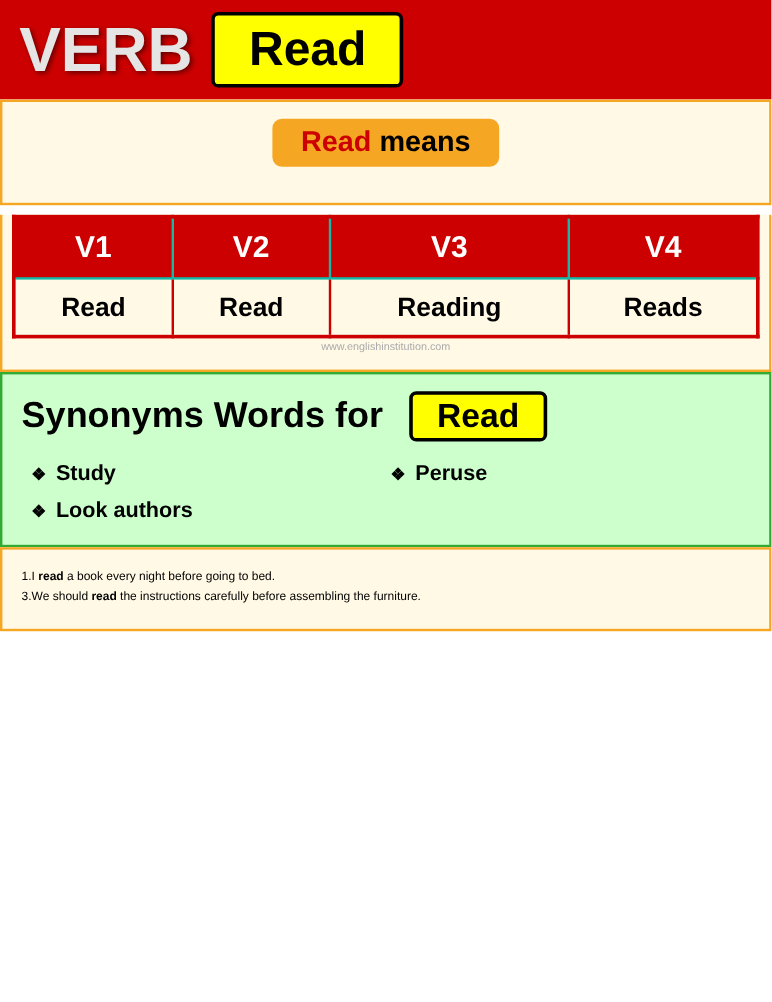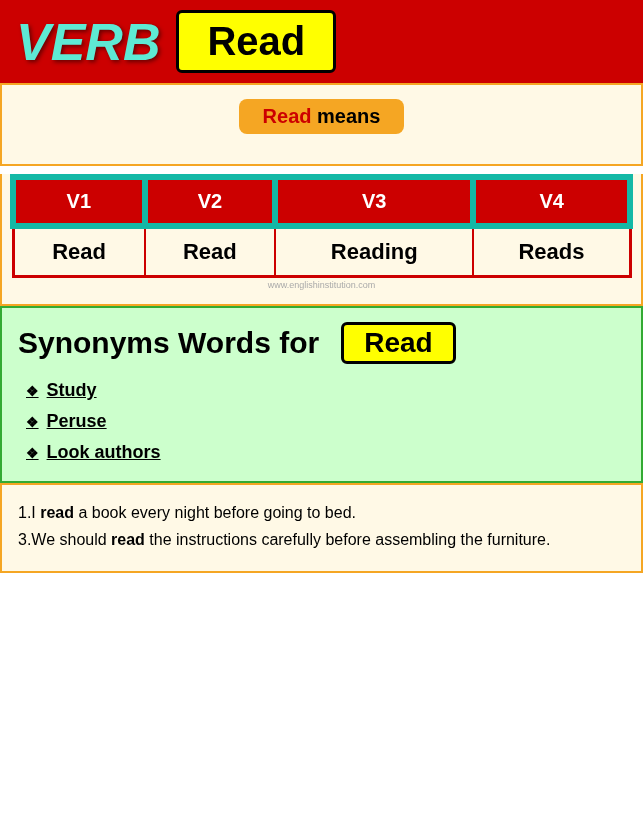--- a/index.html
+++ b/index.html
@@ -12,24 +12,23 @@
 
     
     .header {
       background: #cc0000;
       display: flex;
       align-items: center;
       padding: 10px 16px;
       gap: 16px;
     }
     .header-verb {
-      color: #5eead4;
+      color: #e5e5e5;
       font-size: 52px;
       font-weight: 900;
-      font-style: italic;
       text-shadow: 2px 2px 4px rgba(0,0,0,0.5);
     }
     .header-word-box {
       background: #ffff00;
       border: 3px solid #000;
       border-radius: 6px;
       padding: 6px 28px;
       font-size: 40px;
       font-weight: 900;
       color: #000;
@@ -44,21 +43,21 @@
     }
     .meaning-title-row {
       display: flex;
       justify-content: center;
       margin-bottom: 12px;
     }
     .meaning-title-pill {
       background: #f5a623;
       border-radius: 8px;
       padding: 6px 24px;
-      font-size: 20px;
+      font-size: 24px;
       font-weight: 900;
     }
     .meaning-title-pill .word {
       color: #cc0000;
     }
     .meaning-title-pill .means {
       color: #000;
     }
     .meaning-definition {
       font-size: 16px;
@@ -77,25 +76,25 @@
     }
     .verb-forms-table {
       width: 100%;
       border-collapse: collapse;
       border: 3px solid #cc0000;
       margin-top: 8px;
     }
     .verb-forms-table .header-row td {
       background: #cc0000;
       color: #fff;
-      font-size: 20px;
+      font-size: 25px;
       font-weight: 900;
       text-align: center;
       padding: 10px 4px;
-      border: 6px solid #14b8a6;
+      border: 2px solid #14b8a6;
     }
     .verb-forms-table .value-row td {
       background: #fff9e6;
       color: #000;
       font-size: 22px;
       font-weight: 900;
       text-align: center;
       padding: 10px 4px;
       border: 2px solid #cc0000;
     }
@@ -128,24 +127,23 @@
       background: #ffff00;
       border: 3px solid #000;
       border-radius: 6px;
       padding: 2px 20px;
       font-size: 28px;
       font-weight: 900;
       color: #000;
     }
     .synonyms-list {
       display: grid;
-      grid-template-columns: 1fr;
+      grid-template-columns: 1fr 1fr;
       gap: 10px 0;
       padding-left: 8px;
-      text-decoration: underline;
     }
     .synonym-item {
       font-size: 18px;
       font-weight: bold;
       color: #000;
       display: flex;
       align-items: center;
       gap: 8px;
     }
     .synonym-item::before {
@@ -161,21 +159,21 @@
       padding: 14px 16px 18px 16px;
       margin-top: 0;
     }
     .examples-title {
       font-size: 34px;
       font-weight: 900;
       color: #000;
       margin-bottom: 10px;
     }
     .example-item {
-      font-size: 16px;
+      font-size: 10px;
       color: #000;
       line-height: 1.7;
     }
     .example-item b {
       font-weight: 900;
     }
   </style>
 </head>
 <body>
 

